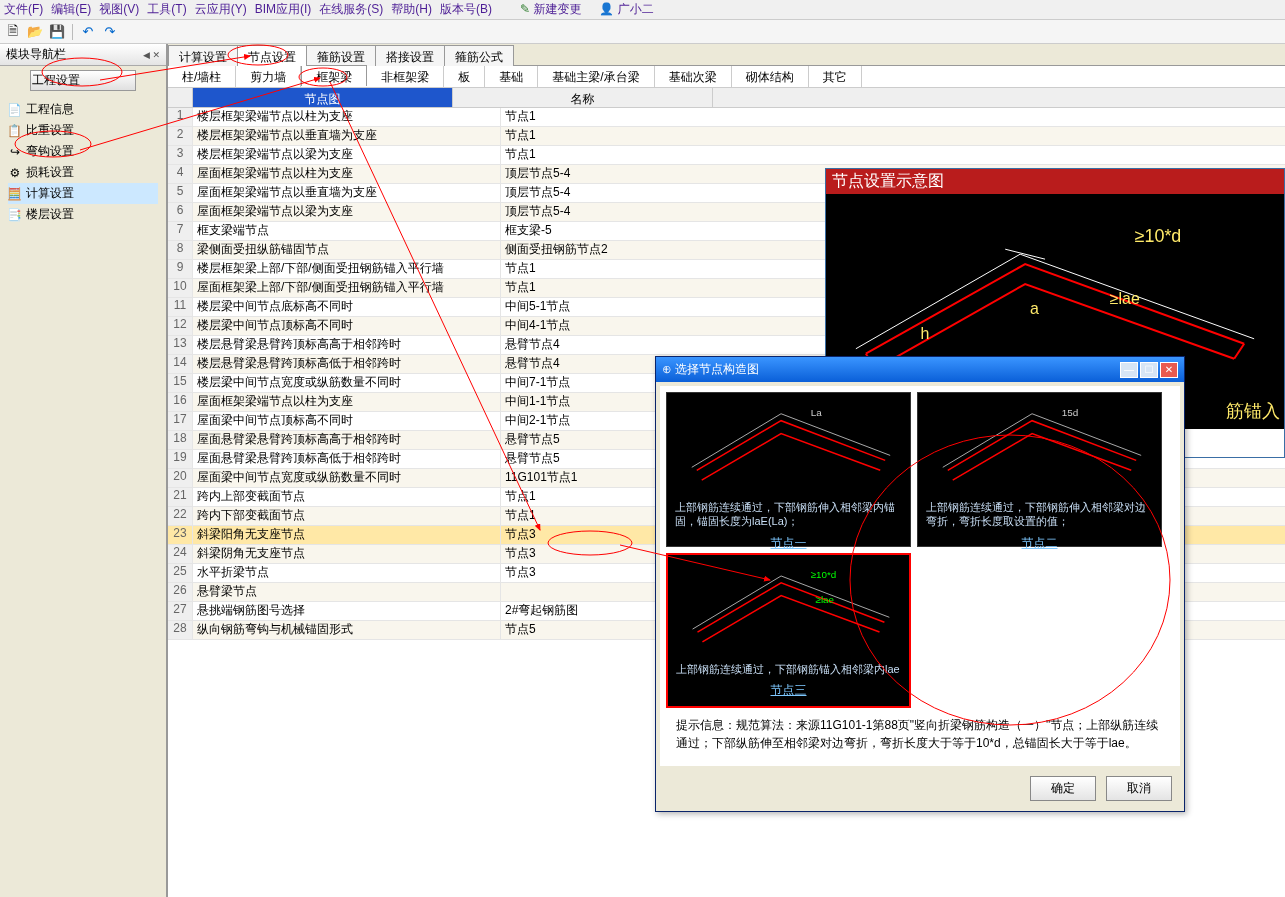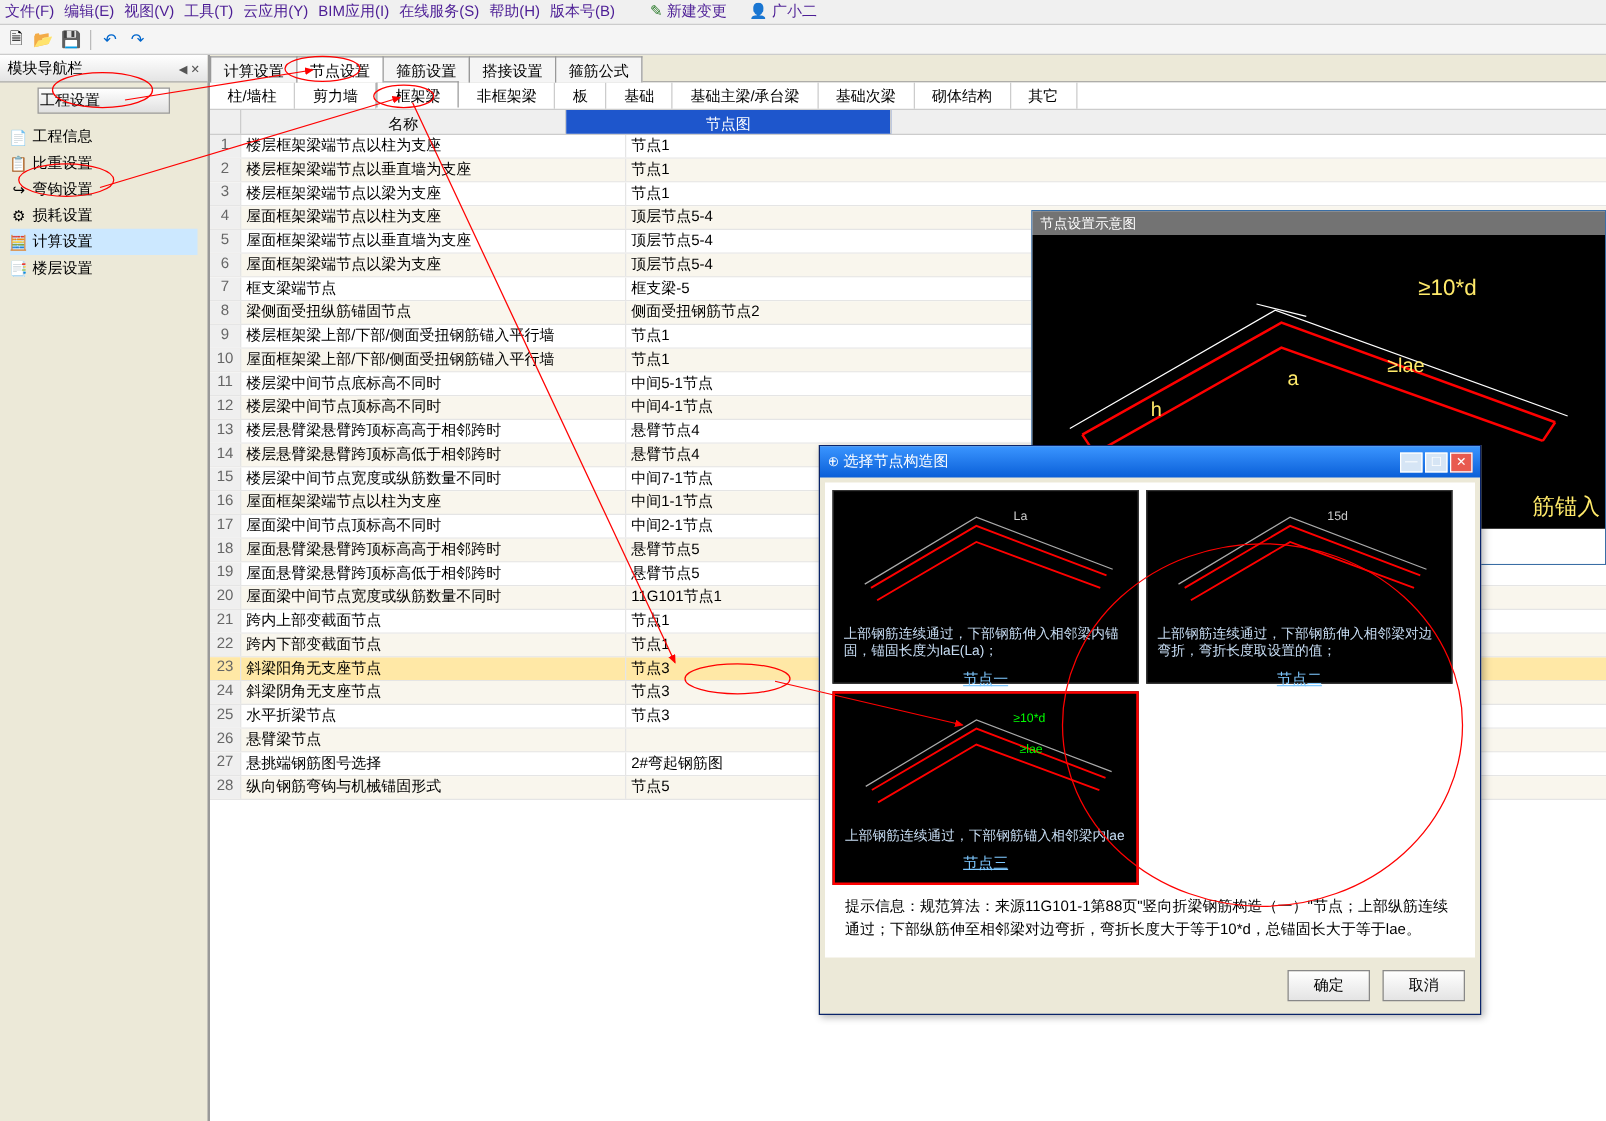--- a/index.html
+++ b/index.html
@@ -33,21 +33,21 @@
 .row{display:flex;height:19px;border-bottom:1px solid #e5e5e5}
 .row:nth-child(odd){background:#fff}
 .row:nth-child(even){background:#f9f6ed}
 .row.sel{background:#ffe8a6}
 .c1{width:25px;text-align:center;border-right:1px solid #e5e5e5;color:#666;background:#efefef}
 .row.sel .c1{background:#ffe8a6}
 .c2{width:308px;padding-left:4px;border-right:1px solid #e5e5e5;white-space:nowrap;overflow:hidden}
 .c3{width:260px;padding-left:4px;white-space:nowrap}
 
 .diagram-panel{position:absolute;right:0;top:168px;width:460px;background:#fff;border:1px solid #3a6ea5}
-.diagram-title{background:#737373;color:#fff;padding:2px 6px;font-size:11px}
+.diagram-title{background:#b91c1c;color:#fff;padding:2px 6px;font-size:16px}
 .diagram-body{background:#000;height:200px;position:relative}
 .diagram-body svg{width:100%;height:100%}
 .diagram-foot{background:#fff;padding:6px 8px;font-size:12px;line-height:1.5}
 
 .dialog{position:absolute;left:655px;top:356px;width:530px;background:#ece9d8;border:1px solid #0a246a;box-shadow:2px 2px 6px rgba(0,0,0,.3)}
 .dlg-title{background:linear-gradient(#3a95ff,#0a5fd8);color:#fff;padding:4px 6px;display:flex;justify-content:space-between;align-items:center}
 .dlg-ctrl{display:flex;gap:2px}
 .dlg-ctrl div{width:18px;height:16px;background:#d6e5f5;border:1px solid #fff;display:flex;align-items:center;justify-content:center;font-size:10px;cursor:pointer}
 .dlg-ctrl .close{background:#e85a4f;color:#fff}
 .dlg-body{background:#fff;margin:4px;padding:6px}
@@ -140,22 +140,22 @@
         <div class="subtab">板</div>
         <div class="subtab">基础</div>
         <div class="subtab">基础主梁/承台梁</div>
         <div class="subtab">基础次梁</div>
         <div class="subtab">砌体结构</div>
         <div class="subtab">其它</div>
       </div>
     <div class="grid">
       <div class="grid-head">
         <div class="gh gh1"></div>
+        <div class="gh gh3">节点图</div>
         <div class="gh gh2">名称</div>
-        <div class="gh gh3">节点图</div>
       </div>
       <div class="grid-body" id="grid-body">
           <div class="row">
             <div class="c1">1</div>
             <div class="c2">楼层框架梁端节点以柱为支座</div>
             <div class="c3">节点1</div>
           </div>
           <div class="row">
             <div class="c1">2</div>
             <div class="c2">楼层框架梁端节点以垂直墙为支座</div>

